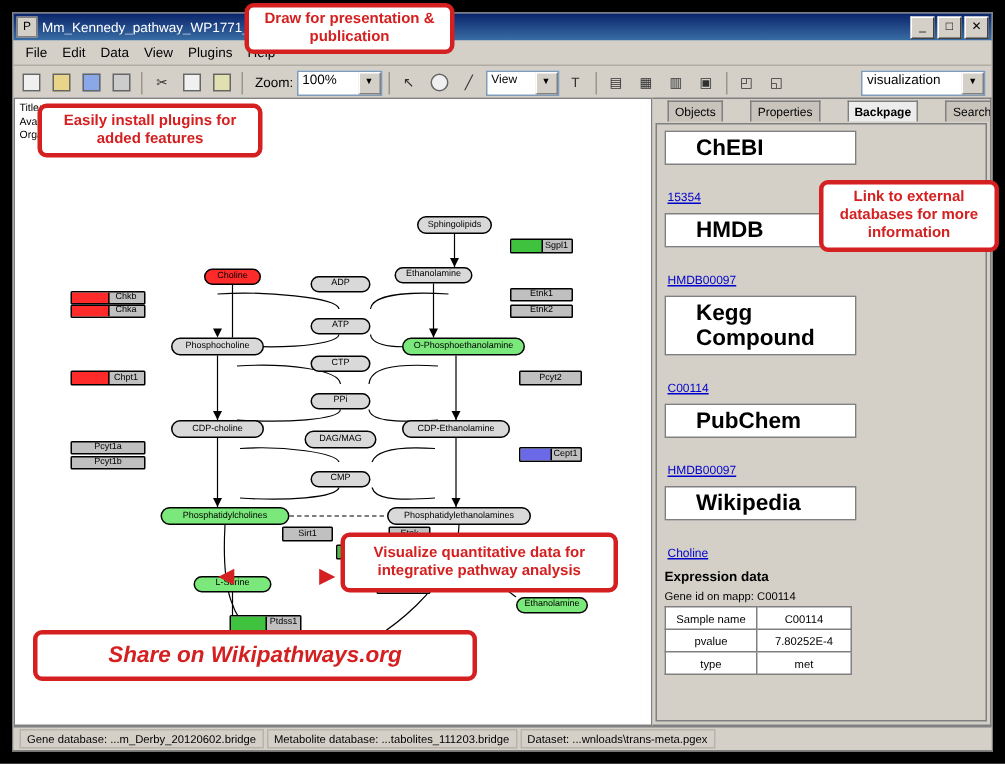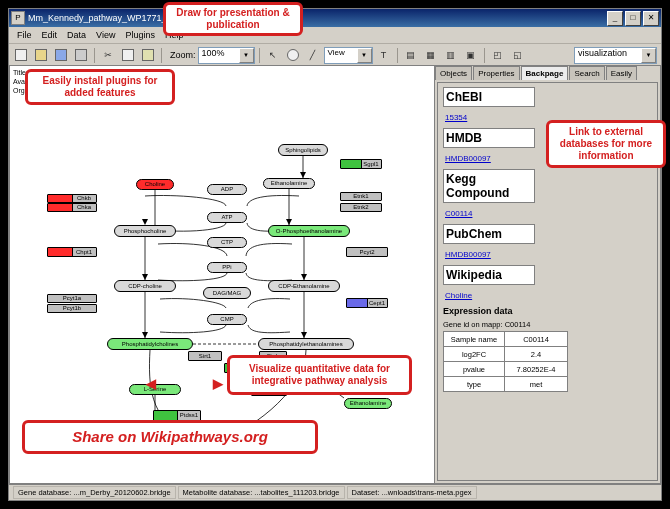--- a/index.html
+++ b/index.html
@@ -167,22 +167,23 @@
   .metab-green { background: #7ae87a; border: 1px solid #000; border-radius: 8px; }
   .metab-red { background: #ff2b2b; border: 1px solid #000; border-radius: 8px; }
   .split-left { position: absolute; left: 0; top: 0; bottom: 0; width: 50%; }
   .split-right { position: absolute; right: 0; top: 0; bottom: 0; width: 50%; }
   svg.edges { position: absolute; left: 0; top: 0; width: 424px; height: 420px; }
   
   .tabs {
     display: flex;
     font-size: 8px;
     height: 15px;
-    padding-left: 0;
-    align-items: flex-start;
+    padding-left: 10px;
+    align-items: center;
+    gap: 17px;
   }
   .tab {
     padding: 2px 4px;
     background: #c8c4bc;
     border: 1px solid #808080;
     border-bottom: none;
     margin-right: 1px;
     color: #000;
   }
   .tab.active { background: #ececec; font-weight: bold; }
@@ -191,25 +192,25 @@
     left: 2px; right: 2px; top: 16px; bottom: 2px;
     background: #d4d0c8;
     border: 1px solid #808080;
     overflow: hidden;
     padding: 4px 5px;
     box-sizing: border-box;
   }
   .sec-head {
     background: #fff;
     border: 1px solid #808080;
-    font-size: 12px;
+    font-size: 15px;
     font-weight: bold;
-    padding: 2px 2px;
+    padding: 2px 20px;
     width: 86px;
-    margin-bottom: 6px;
+    margin-bottom: 17px;
   }
   .sec-val {
     font-size: 8px;
     margin: 0 0 6px 2px;
     color: #0000cc;
     text-decoration: underline;
   }
   .sec-val.plain { color: #000; text-decoration: none; }
   .exp-head {
     font-size: 9px;
@@ -576,24 +577,20 @@
         <div class="exp-head">Expression data</div>
         <div class="gid">Gene id on mapp: C00114</div>
 
         <table class="exp">
           <tbody>
               <tr>
             <td class="k">Sample name</td>
             <td class="v">C00114</td>
           </tr>
           <tr>
-            <td class="k">log2FC</td>
-            <td class="v">2.4</td>
-          </tr>
-          <tr>
             <td class="k">pvalue</td>
             <td class="v">7.80252E-4</td>
           </tr>
           <tr>
             <td class="k">type</td>
             <td class="v">met</td>
           </tr>
         </tbody>
           </table>
       </div>

